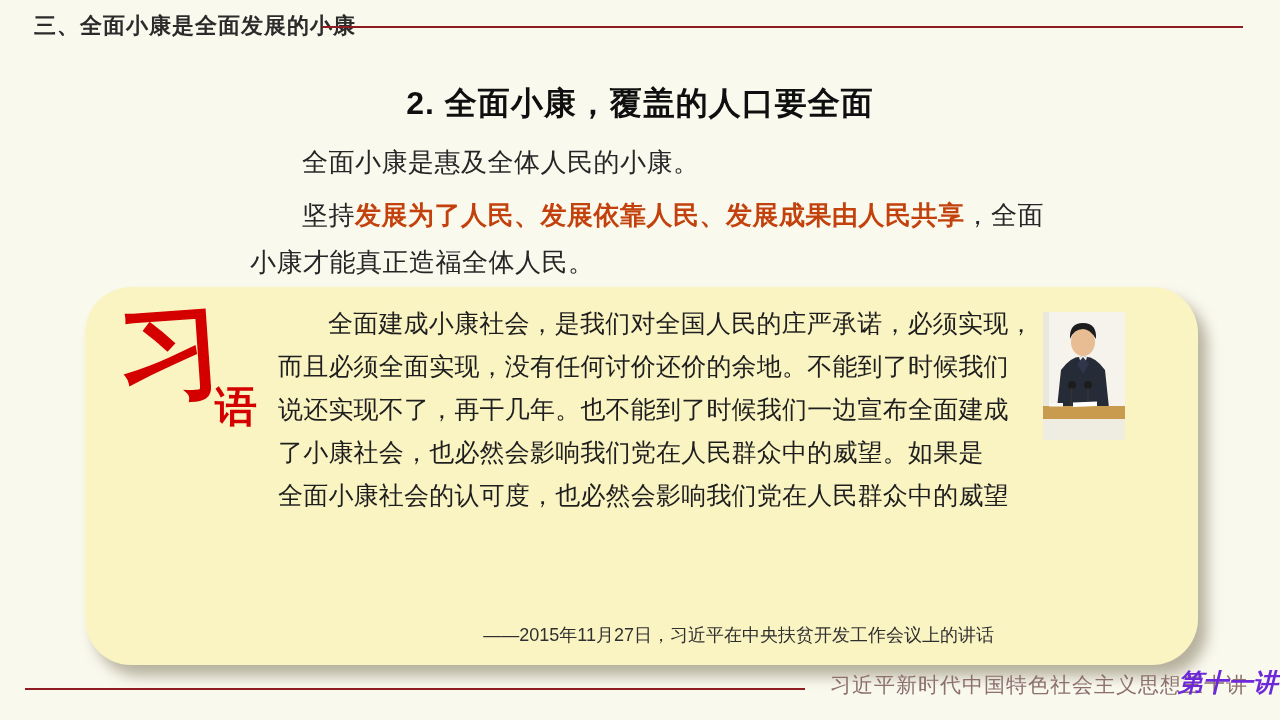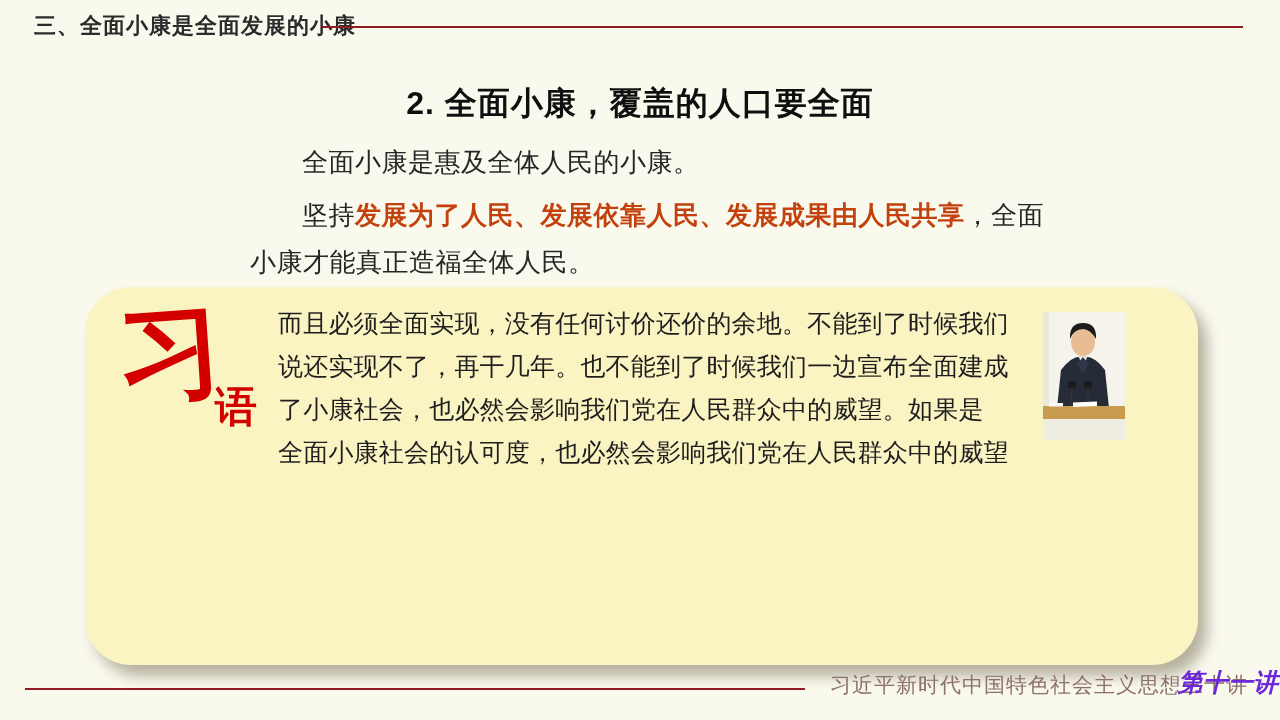--- a/index.html
+++ b/index.html
@@ -49,26 +49,28 @@
 
   <div class="bodyline indent p1">全面小康是惠及全体人民的小康。</div>
   <div class="bodyline indent p2a"><span>坚持</span><span class="red-bold">发展为了人民、发展依靠人民、发展成果由人民共享</span><span>，全面</span></div>
   <div class="bodyline p2b">小康才能真正造福全体人民。</div>
 
   <div class="quote-box">
     <div class="logo-main">习</div>
     <div class="logo-sub">语</div>
 
     <div class="quote-lines">
+      <div class="qline indent">全面建成小康社会，是我们对全国人民的庄严承诺，必须实现，</div>
       <div class="qline">而且必须全面实现，没有任何讨价还价的余地。不能到了时候我们</div>
       <div class="qline">说还实现不了，再干几年。也不能到了时候我们一边宣布全面建成</div>
       <div class="qline">了小康社会，也必然会影响我们党在人民群众中的威望。如果是</div>
       <div class="qline">全面小康社会的认可度，也必然会影响我们党在人民群众中的威望</div>
     </div>
 
+    <div class="attribution">——2015年11月27日，习近平在中央扶贫开发工作会议上的讲话</div>
 
     <div class="photo">
       <svg width="82" height="128" viewBox="0 0 82 128" xmlns="http://www.w3.org/2000/svg">
         <rect x="0" y="0" width="82" height="128" fill="#F5F3EC"></rect>
         <rect x="0" y="0" width="6" height="128" fill="#EAE7DC"></rect>
 
         <ellipse cx="40" cy="30" rx="12" ry="14" fill="#E9BD93"></ellipse>
         <path d="M27,27 Q26,11 40,11 Q54,11 53,27 Q47,17 40,17 Q31,17 27,27 Z" fill="#1d1d1d"></path>
 
         <path d="M18,58 Q29,43 40,45 Q51,43 62,58 L66,96 L14,96 Z" fill="#262B38"></path>

